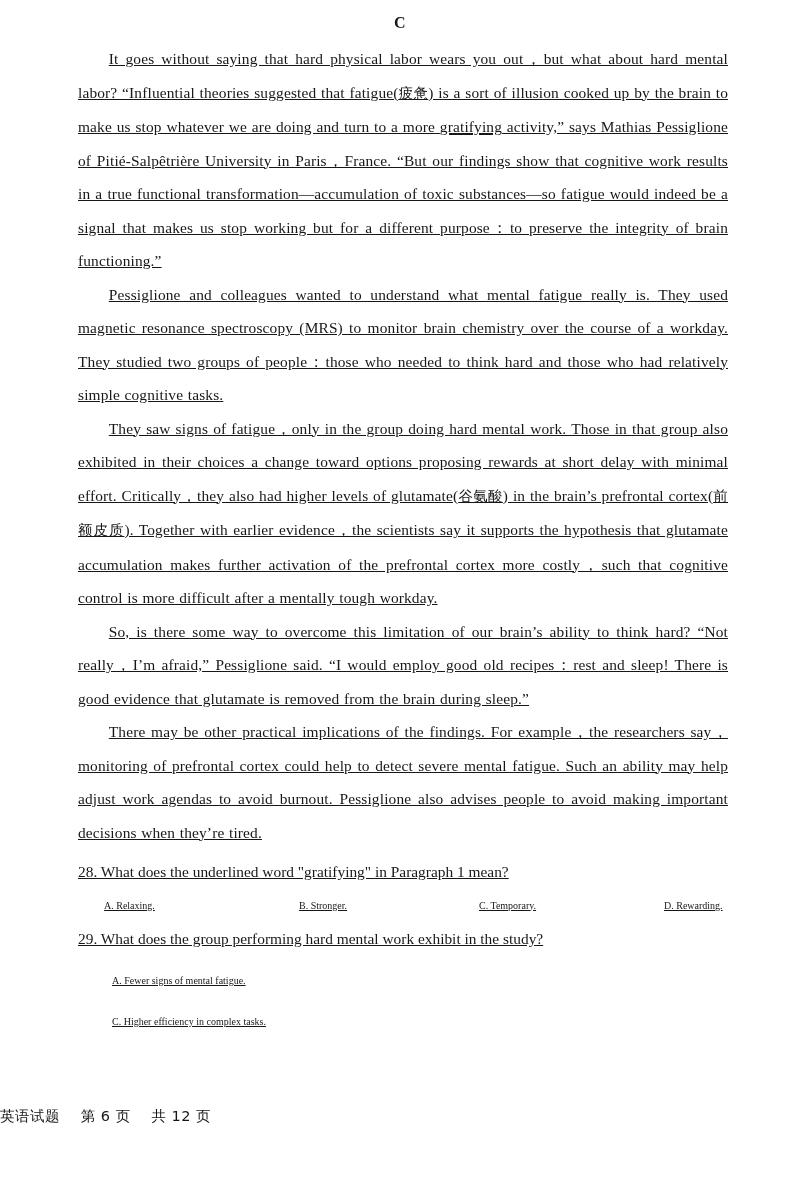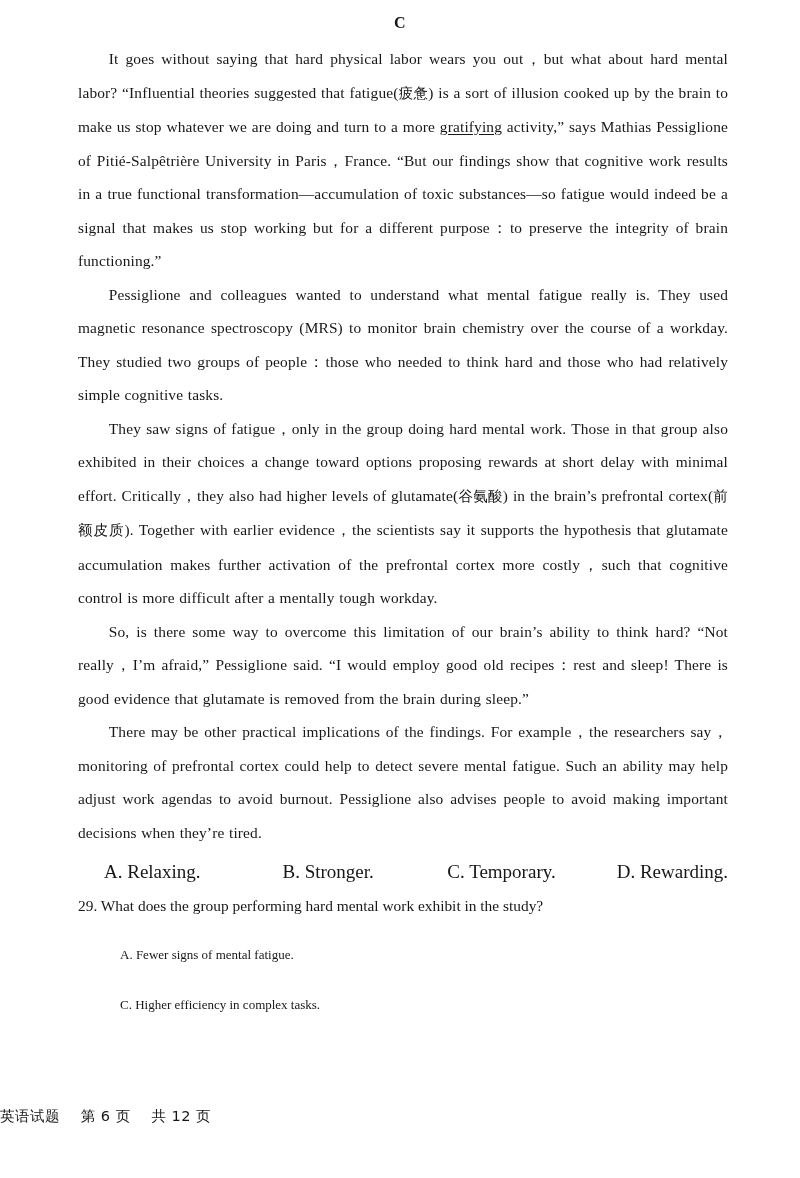--- a/index.html
+++ b/index.html
@@ -27,20 +27,21 @@
   .section-letter {
     text-align: center;
     font-size: 16px;
     font-weight: bold;
     font-family: "Liberation Serif", serif;
     margin-top: 14px;
     letter-spacing: 0.5px;
   }
   .content {
     margin: 10px 72px 0 78px;
+    text-decoration: underline;
   }
   p.para {
     font-size: 15.4px;
     line-height: 33.5px;
     text-align: justify;
     text-justify: inter-word;
     margin: 0 0 0 0;
     text-indent: 2em;
     letter-spacing: 0.15px;
     word-spacing: 0.6px;
@@ -52,38 +53,38 @@
   .questions {
     margin-top: 6px;
   }
   .q-stem {
     font-size: 15.4px;
     line-height: 33.5px;
     margin: 0;
     text-align: left;
   }
   .q-options-inline {
-    font-size: 19px;
+    font-size: 10px;
     line-height: 33.5px;
     margin: 0;
     display: flex;
     padding-left: 26px;
     box-sizing: border-box;
   }
   .q-options-inline .opt {
     white-space: nowrap;
   }
   .opt-a { width: 195px; }
   .opt-b { width: 180px; }
   .opt-c { width: 185px; }
   .opt-d { width: auto; }
   .q-option-block {
-    font-size: 13px;
+    font-size: 10px;
     line-height: 33.5px;
-    margin: 16px;
+    margin: 8px;
     padding-left: 26px;
   }
   .footer {
     position: absolute;
     left: 0;
     right: 0;
     bottom: 52px;
     text-align: left;
     font-size: 15.5px;
     font-family: "Liberation Serif", serif;
@@ -120,20 +121,21 @@
     </p>
     <p class="para">
       So, is there some way to overcome this limitation of our brain’s ability to think hard? “Not really，I’m afraid,” Pessiglione said. “I would employ good old recipes：rest and sleep! There is good evidence that glutamate is removed from the brain during sleep.”
     </p>
     <p class="para">
       There may be other practical implications of the findings. For example，the researchers say，monitoring of prefrontal cortex could help to detect severe mental fatigue. Such an ability may help adjust work agendas to avoid burnout. Pessiglione also advises people to avoid making important decisions when they’re tired.
     </p>
 
     <div class="questions">
 
+      <p class="q-stem">28. What does the underlined word "gratifying" in Paragraph 1 mean?</p>
       <div class="q-options-inline">
         <span class="opt opt-a">A. Relaxing.</span>
         <span class="opt opt-b">B. Stronger.</span>
         <span class="opt opt-c">C. Temporary.</span>
         <span class="opt opt-d">D. Rewarding.</span>
       </div>
 
       <p class="q-stem">29. What does the group performing hard mental work exhibit in the study?</p>
       <p class="q-option-block">A. Fewer signs of mental fatigue.</p>
       <p class="q-option-block">C. Higher efficiency in complex tasks.</p>

